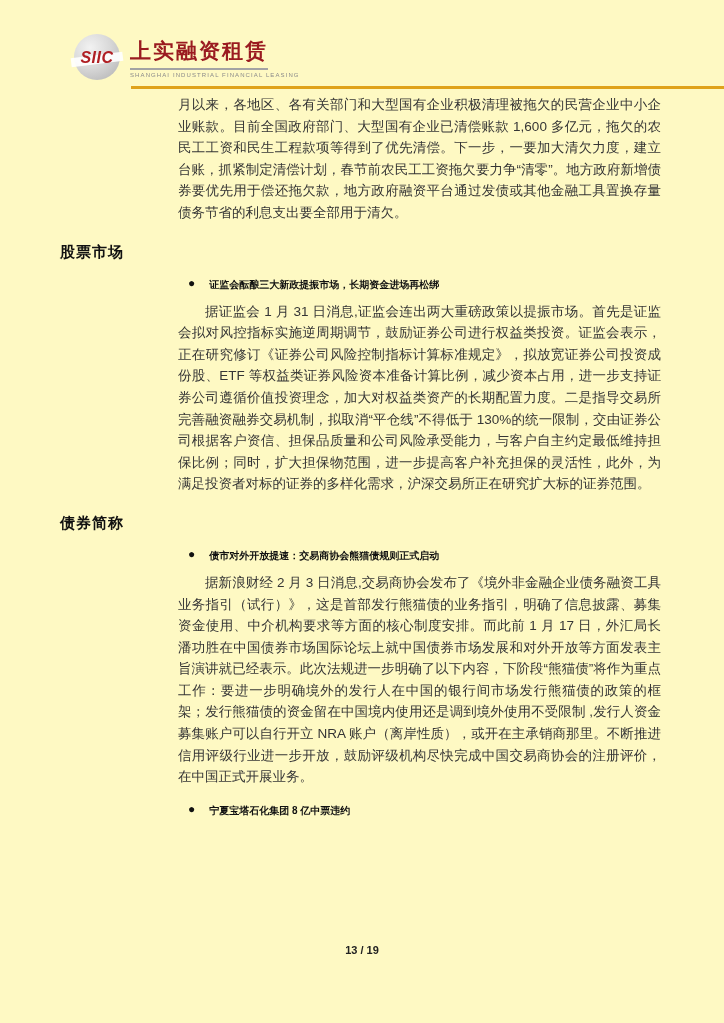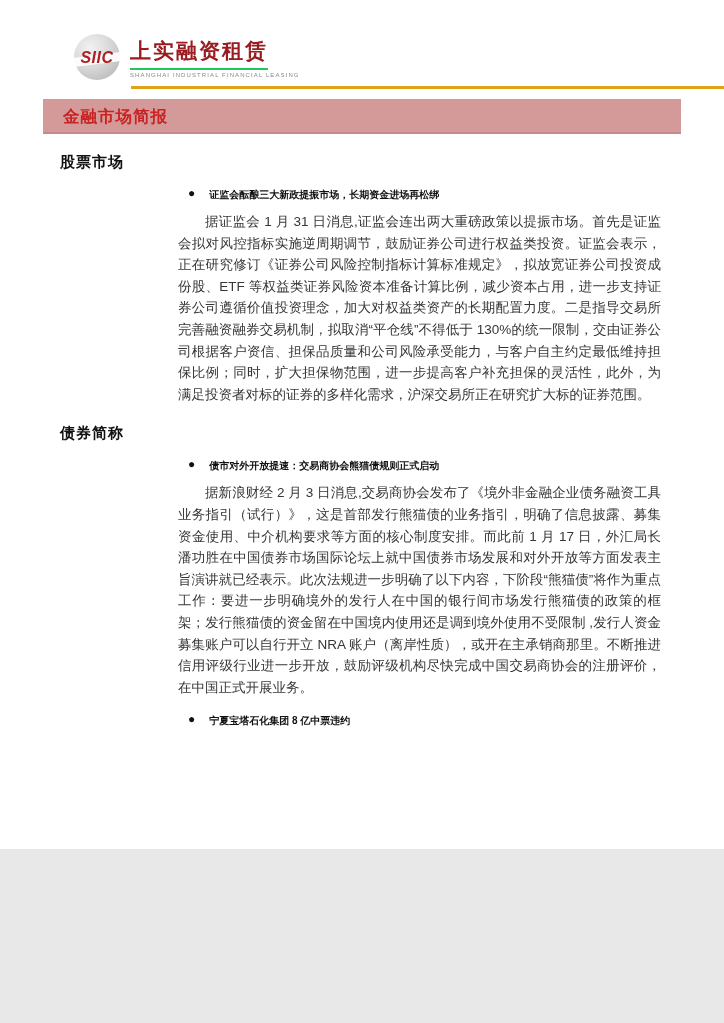--- a/index.html
+++ b/index.html
@@ -2,23 +2,23 @@
 <html><head>
 <meta charset="utf-8">
 <style>
   * { margin: 0; padding: 0; box-sizing: border-box; }
   html, body { background: #e8e8e8; }
   body { font-family: "Liberation Sans", "DejaVu Sans", sans-serif; }
 
   .page {
     position: relative;
     width: 724px;
-    height: 849px;
+    height: 1023px;
     margin: 0 auto;
-    background: #ffffff;
+    background: #fef9c3;
     overflow: hidden;
     color: #3a3a3a;
   }
 
   
   .header { padding: 34px 0 0 74px; }
   .logo-row { display: flex; align-items: flex-start; }
   .globe {
     position: relative;
     width: 46px; height: 46px;
@@ -35,21 +35,21 @@
   .globe .siic-text {
     position: absolute; left: 0; right: 0; top: 15px;
     text-align: center;
     font-style: italic; font-weight: 900; font-size: 16px;
     color: #b01f24; letter-spacing: 0.5px;
   }
   .brand { margin-left: 10px; padding-top: 3px; }
   .brand-cn {
     font-size: 21px; font-weight: 700; color: #9a1b20;
     letter-spacing: 2px;
-    border-bottom: 2px solid #22c55e;
+    border-bottom: 2px solid #a3a3a3;
     padding-bottom: 3px;
     display: inline-block;
   }
   .brand-en {
     font-size: 6px; color: #8a8a8a; letter-spacing: 1.1px; margin-top: 2px;
   }
   .gold-rule {
     margin: 6px 0 0 57px;
     width: 616px; height: 3px;
     background: #dfa21b;
@@ -134,22 +134,22 @@
       <div class="brand">
         <div class="brand-cn">上实融资租赁</div>
         <div class="brand-en">SHANGHAI INDUSTRIAL FINANCIAL LEASING</div>
       </div>
     </div>
     <div class="gold-rule"></div>
   </div>
 
   <div class="content">
 
+    <p class="para intro">月以来，各地区、各有关部门和大型国有企业积极清理被拖欠的民营企业中小企业账款。目前全国政府部门、大型国有企业已清偿账款 1,600 多亿元，拖欠的农民工工资和民生工程款项等得到了优先清偿。下一步，一要加大清欠力度，建立台账，抓紧制定清偿计划，春节前农民工工资拖欠要力争“清零”。地方政府新增债券要优先用于偿还拖欠款，地方政府融资平台通过发债或其他金融工具置换存量债务节省的利息支出要全部用于清欠。</p>
 
-    <div class="banner">金融市场简报</div>
 
     <div class="section">
       <h2 class="section-heading">股票市场</h2>
 
       <div class="item">
         <div class="headline">
           <span class="dot">●</span>
           <span class="headline-text">证监会酝酿三大新政提振市场，长期资金进场再松绑</span>
         </div>
         <p class="para indent item-body">据证监会 1 月 31 日消息,证监会连出两大重磅政策以提振市场。首先是证监会拟对风控指标实施逆周期调节，鼓励证券公司进行权益类投资。证监会表示，正在研究修订《证券公司风险控制指标计算标准规定》，拟放宽证券公司投资成份股、ETF 等权益类证券风险资本准备计算比例，减少资本占用，进一步支持证券公司遵循价值投资理念，加大对权益类资产的长期配置力度。二是指导交易所完善融资融券交易机制，拟取消“平仓线”不得低于 130%的统一限制，交由证券公司根据客户资信、担保品质量和公司风险承受能力，与客户自主约定最低维持担保比例；同时，扩大担保物范围，进一步提高客户补充担保的灵活性，此外，为满足投资者对标的证券的多样化需求，沪深交易所正在研究扩大标的证券范围。</p>
@@ -170,14 +170,15 @@
       <div class="item">
         <div class="headline">
           <span class="dot">●</span>
           <span class="headline-text">宁夏宝塔石化集团 8 亿中票违约</span>
         </div>
       </div>
     </div>
 
   </div>
 
+  <div class="footer">13 / 19</div>
 
 </div>
 
 </body></html>

